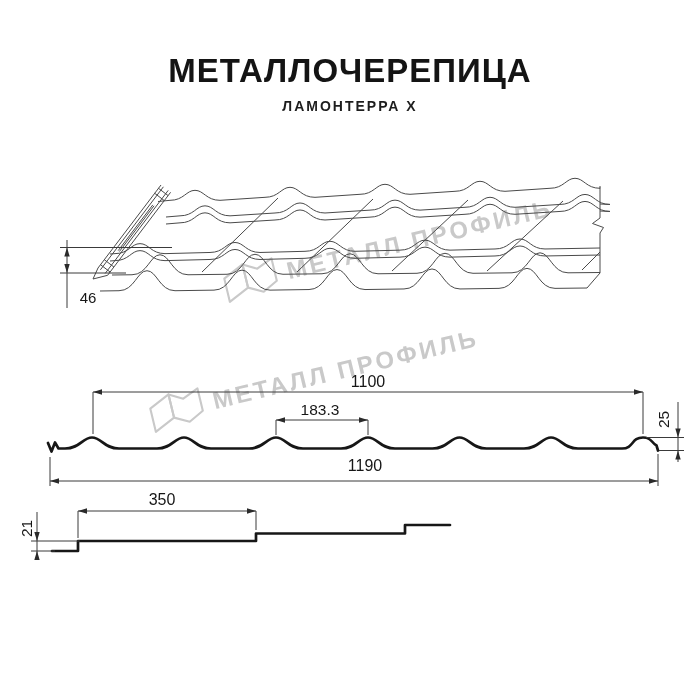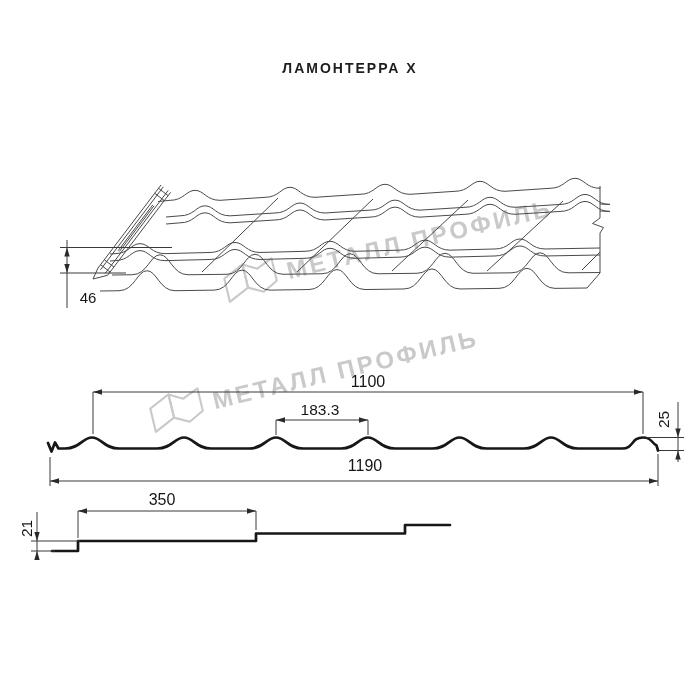--- a/index.html
+++ b/index.html
@@ -44,20 +44,21 @@
   <svg class="wm-logo" width="58" height="42" viewBox="0 0 60 44">
     <g fill="none" stroke="#c9c9c9" stroke-width="2.2" stroke-linejoin="round">
       <path d="M4,39 L4,14 L26,4 L26,29 Z"></path>
       <path d="M26,29 L26,4 L40,12 L57,5 L57,29 L41,37 Z"></path>
     </g>
   </svg>
   <span class="wm-text">МЕТАЛЛ ПРОФИЛЬ</span>
 </div>
 
 <div class="header">
+  <div class="title">МЕТАЛЛОЧЕРЕПИЦА</div>
   <div class="subtitle">ЛАМОНТЕРРА X</div>
 </div>
 
 <svg id="art" width="700" height="700" viewBox="0 0 700 700">
 
   <g id="g-persp">
     <g id="g-persp-lines">
         <path d="M 158,201.5 L 170,200.32805429864254 C 183.75,200.32805429864254 186.25,190.32805429864254 195,190.32805429864254 C 203.75,190.32805429864254 206.25,200.32805429864254 220,200.32805429864254 L 265,197.31900452488688 C 278.75,197.31900452488688 281.25,187.31900452488688 290,187.31900452488688 C 298.75,187.31900452488688 301.25,197.31900452488688 315,197.31900452488688 L 360,194.30995475113122 C 373.75,194.30995475113122 376.25,184.30995475113122 385,184.30995475113122 C 393.75,184.30995475113122 396.25,194.30995475113122 410,194.30995475113122 L 455,191.30090497737558 C 468.75,191.30090497737558 471.25,181.30090497737558 480,181.30090497737558 C 488.75,181.30090497737558 491.25,191.30090497737558 505,191.30090497737558 L 550,188.29185520361992 C 563.75,188.29185520361992 566.25,178.29185520361992 575,178.29185520361992 C 583.75,178.29185520361992 586.25,188.29185520361992 600,188.29185520361992 L 600,187.5" stroke="#4a4a4a" stroke-width="1" fill="none" stroke-linejoin="round"></path>
         <path d="M 166,217 L 180,215.83179723502303 C 193.75,215.83179723502303 196.25,205.83179723502303 205,205.83179723502303 C 213.75,205.83179723502303 216.25,215.83179723502303 230,215.83179723502303 L 275,212.98617511520737 C 288.75,212.98617511520737 291.25,202.98617511520737 300,202.98617511520737 C 308.75,202.98617511520737 311.25,212.98617511520737 325,212.98617511520737 L 370,210.14055299539172 C 383.75,210.14055299539172 386.25,200.14055299539172 395,200.14055299539172 C 403.75,200.14055299539172 406.25,210.14055299539172 420,210.14055299539172 L 465,207.29493087557603 C 478.75,207.29493087557603 481.25,197.29493087557603 490,197.29493087557603 C 498.75,197.29493087557603 501.25,207.29493087557603 515,207.29493087557603 L 560,204.44930875576037 C 573.75,204.44930875576037 576.25,194.44930875576037 585,194.44930875576037 C 593.75,194.44930875576037 596.25,204.44930875576037 610,204.44930875576037 L 600,204" stroke="#4a4a4a" stroke-width="1" fill="none" stroke-linejoin="round"></path>
         <path d="M 166,224 L 180,222.83179723502303 C 193.75,222.83179723502303 196.25,212.83179723502303 205,212.83179723502303 C 213.75,212.83179723502303 216.25,222.83179723502303 230,222.83179723502303 L 275,219.98617511520737 C 288.75,219.98617511520737 291.25,209.98617511520737 300,209.98617511520737 C 308.75,209.98617511520737 311.25,219.98617511520737 325,219.98617511520737 L 370,217.14055299539172 C 383.75,217.14055299539172 386.25,207.14055299539172 395,207.14055299539172 C 403.75,207.14055299539172 406.25,217.14055299539172 420,217.14055299539172 L 465,214.29493087557603 C 478.75,214.29493087557603 481.25,204.29493087557603 490,204.29493087557603 C 498.75,204.29493087557603 501.25,214.29493087557603 515,214.29493087557603 L 560,211.44930875576037 C 573.75,211.44930875576037 576.25,201.44930875576037 585,201.44930875576037 C 593.75,201.44930875576037 596.25,211.44930875576037 610,211.44930875576037 L 600,211" stroke="#4a4a4a" stroke-width="1" fill="none" stroke-linejoin="round"></path>

